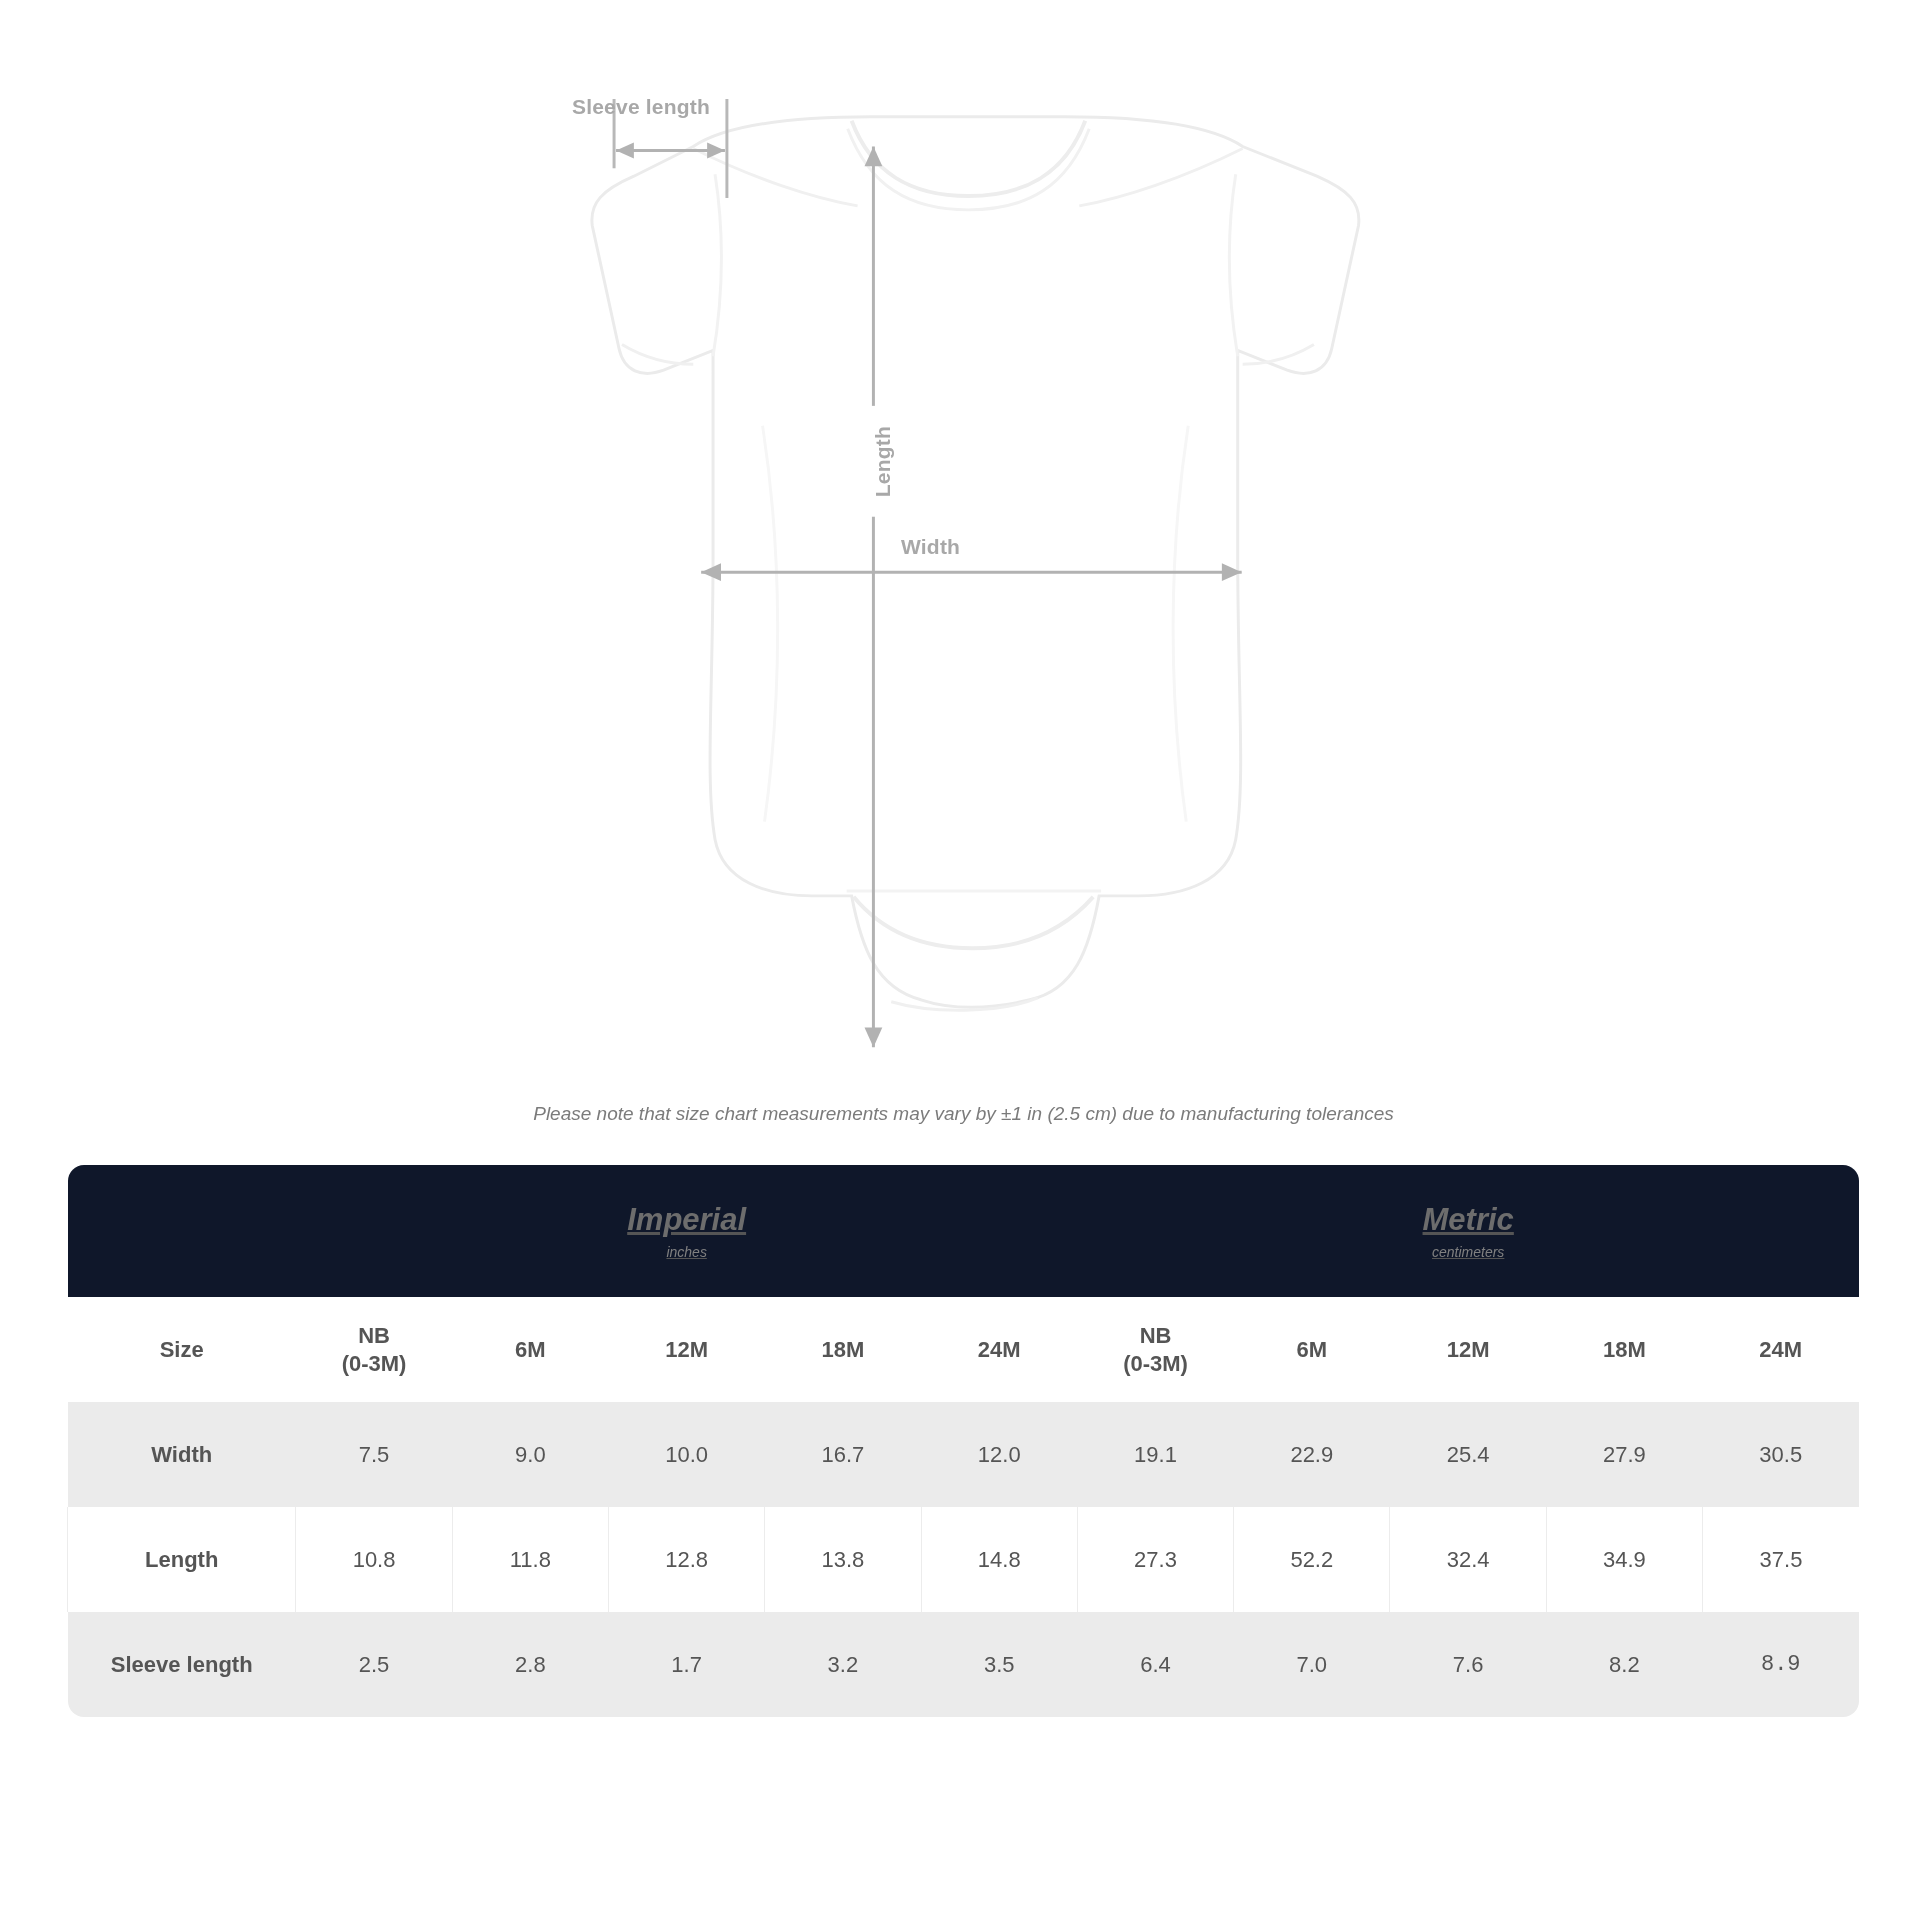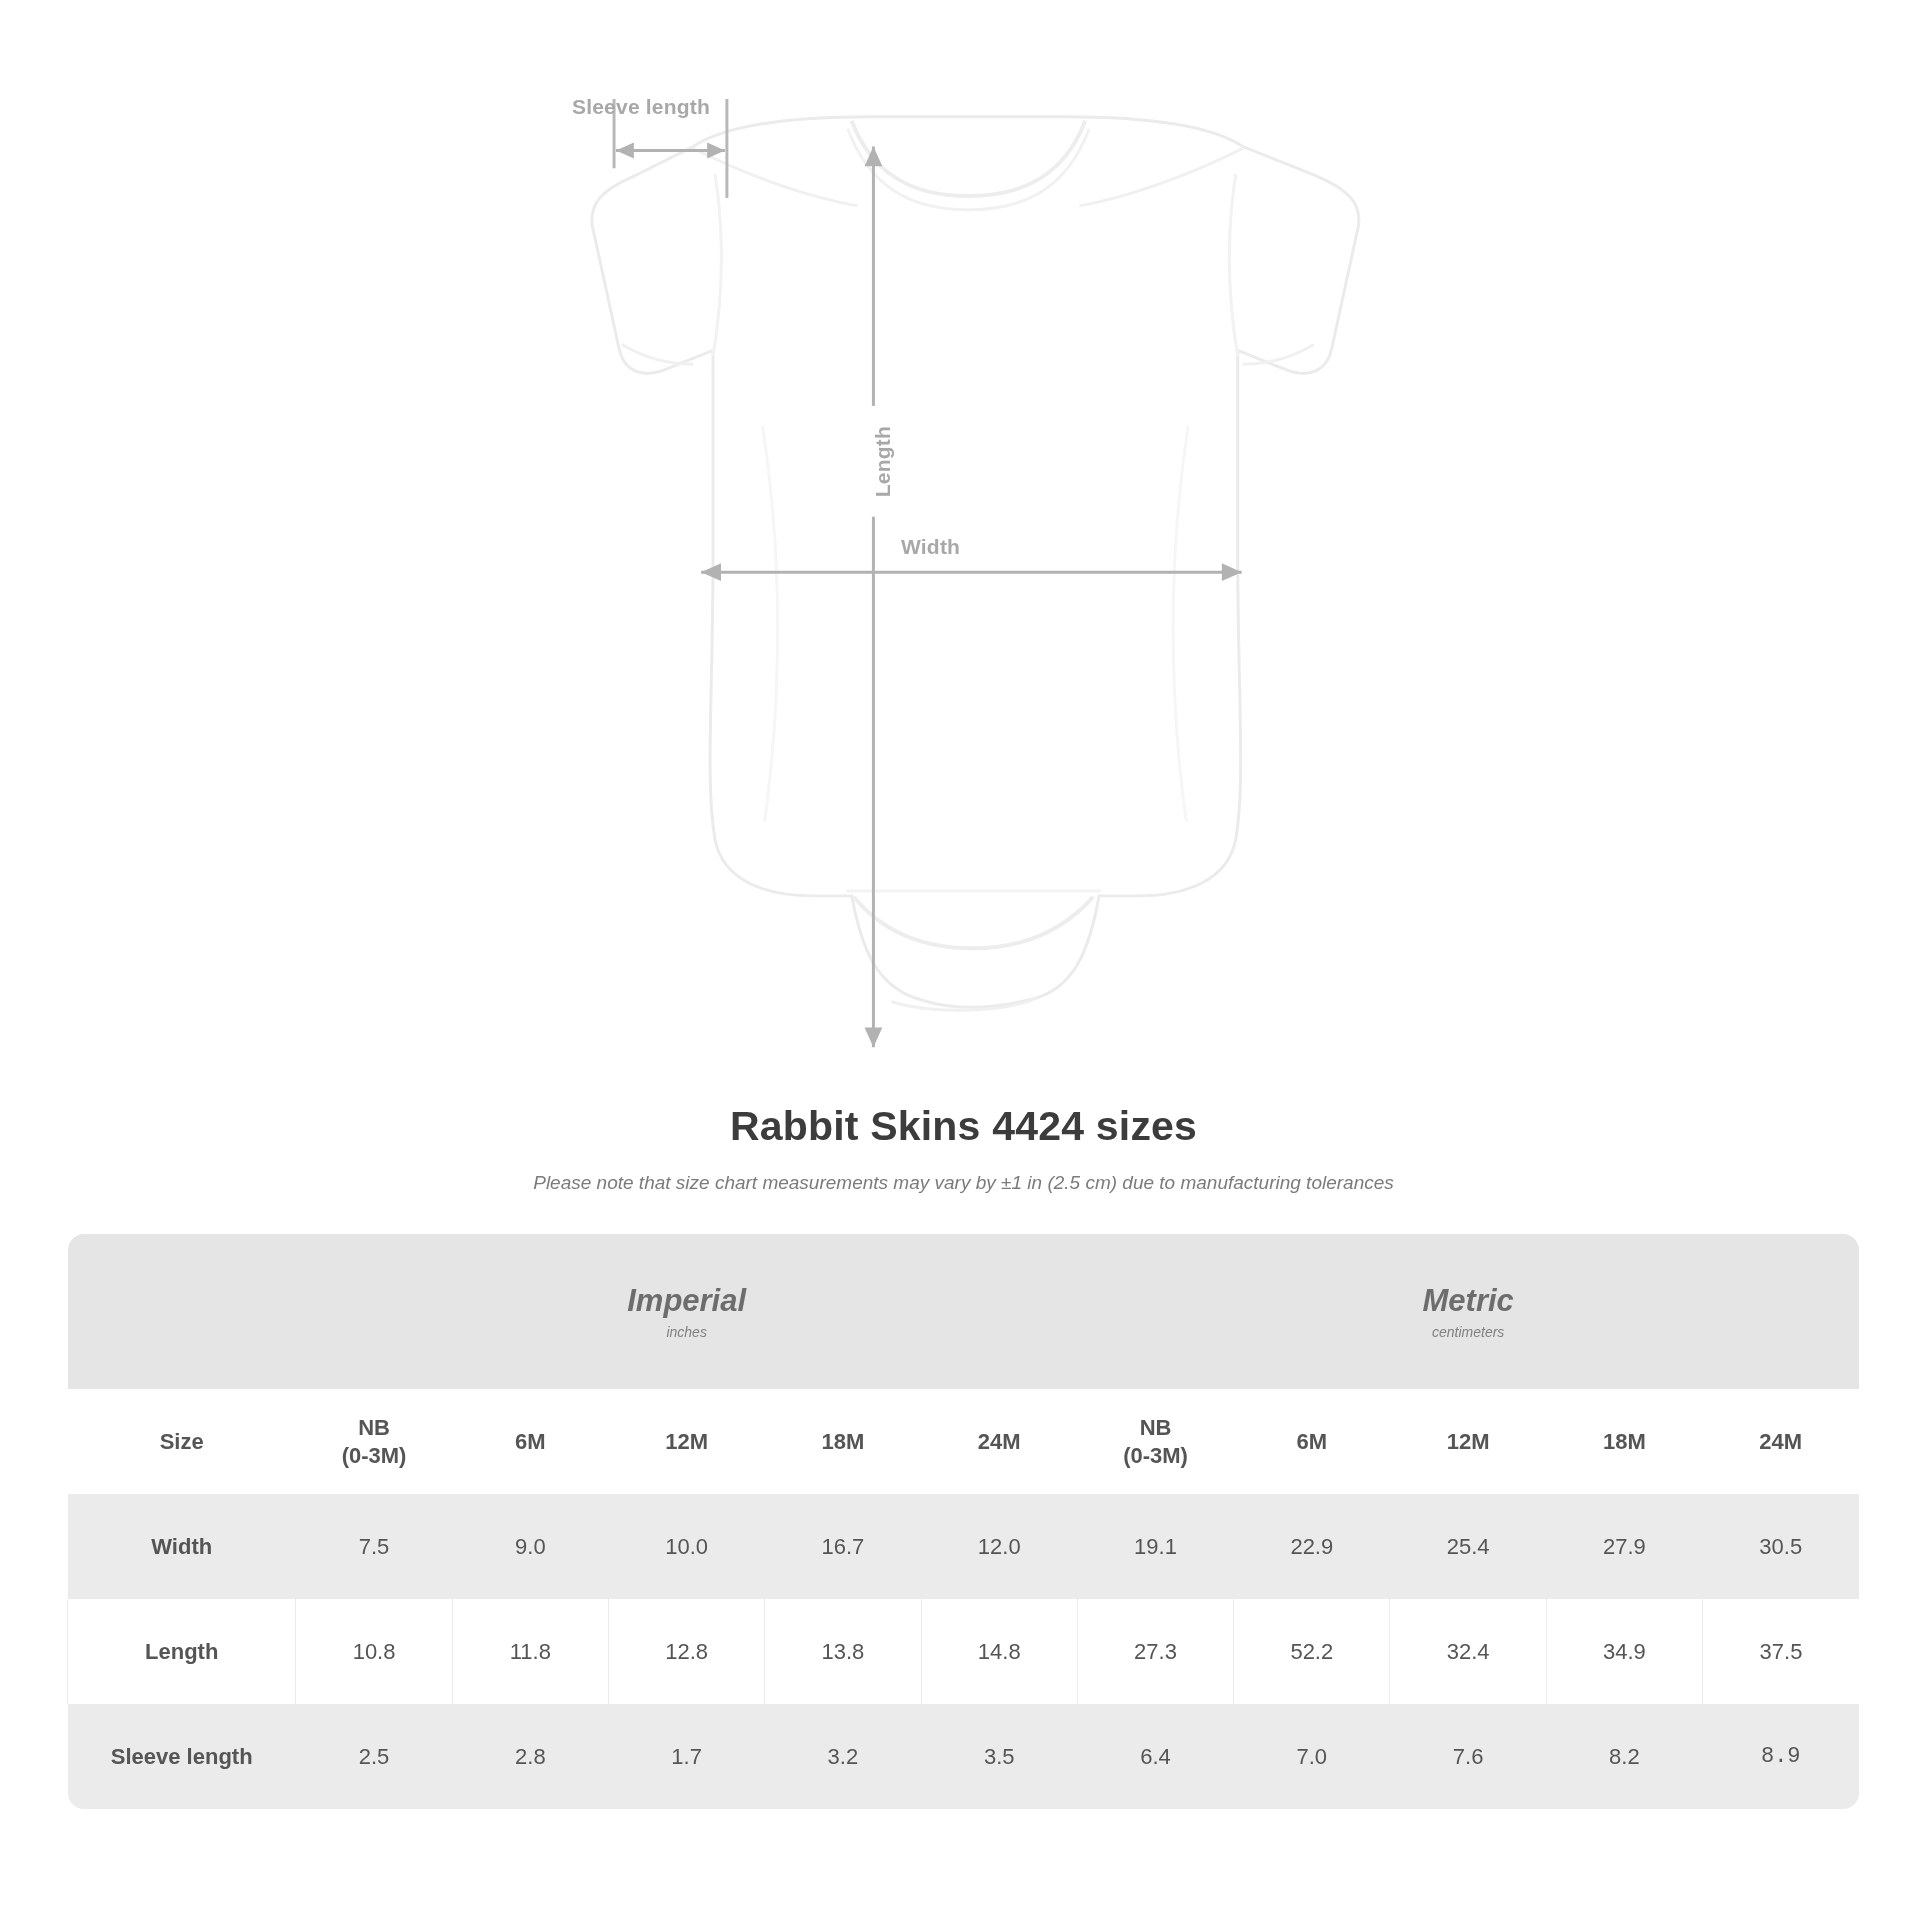--- a/index.html
+++ b/index.html
@@ -81,23 +81,24 @@
   table.size-table td,
   table.size-table th {
     border: 0;
     text-align: center;
     vertical-align: middle;
     font-size: 22px;
     color: #555555;
   }
   
   .banner-cell {
-    background: #e5e5e5;
-    height: 155px;
+    background: #0f172a;
+    height: 132px;
     padding: 0;
+    text-decoration: underline;
   }
   .banner-cell.first { border-top-left-radius: 16px; }
   .banner-cell.last  { border-top-right-radius: 16px; }
   .unit-sys {
     font-size: 31px;
     font-weight: bold;
     font-style: italic;
     color: #6d6d6d;
     line-height: 1.15;
   }
@@ -227,21 +228,20 @@
       <rect x="866" y="410" width="34" height="112" fill="#ffffff"></rect>
       <rect x="890" y="540" width="110" height="34" fill="#ffffff"></rect>
     </svg>
 
     <div class="dim-label label-sleeve">Sleeve length</div>
     <div class="dim-label label-width">Width</div>
     <div class="dim-label label-length">Length</div>
   </div>
 
   <div class="title-block">
-    <h1 class="chart-title">Rabbit Skins 4424 sizes</h1>
     <div class="chart-note">Please note that size chart measurements may vary by ±1 in (2.5 cm) due to manufacturing tolerances</div>
   </div>
 
   <div class="table-wrap">
     <table class="size-table">
       <colgroup>
         <col style="width:228px">
         <col style="width:156px">
           <col style="width:156px">
           <col style="width:156px">

